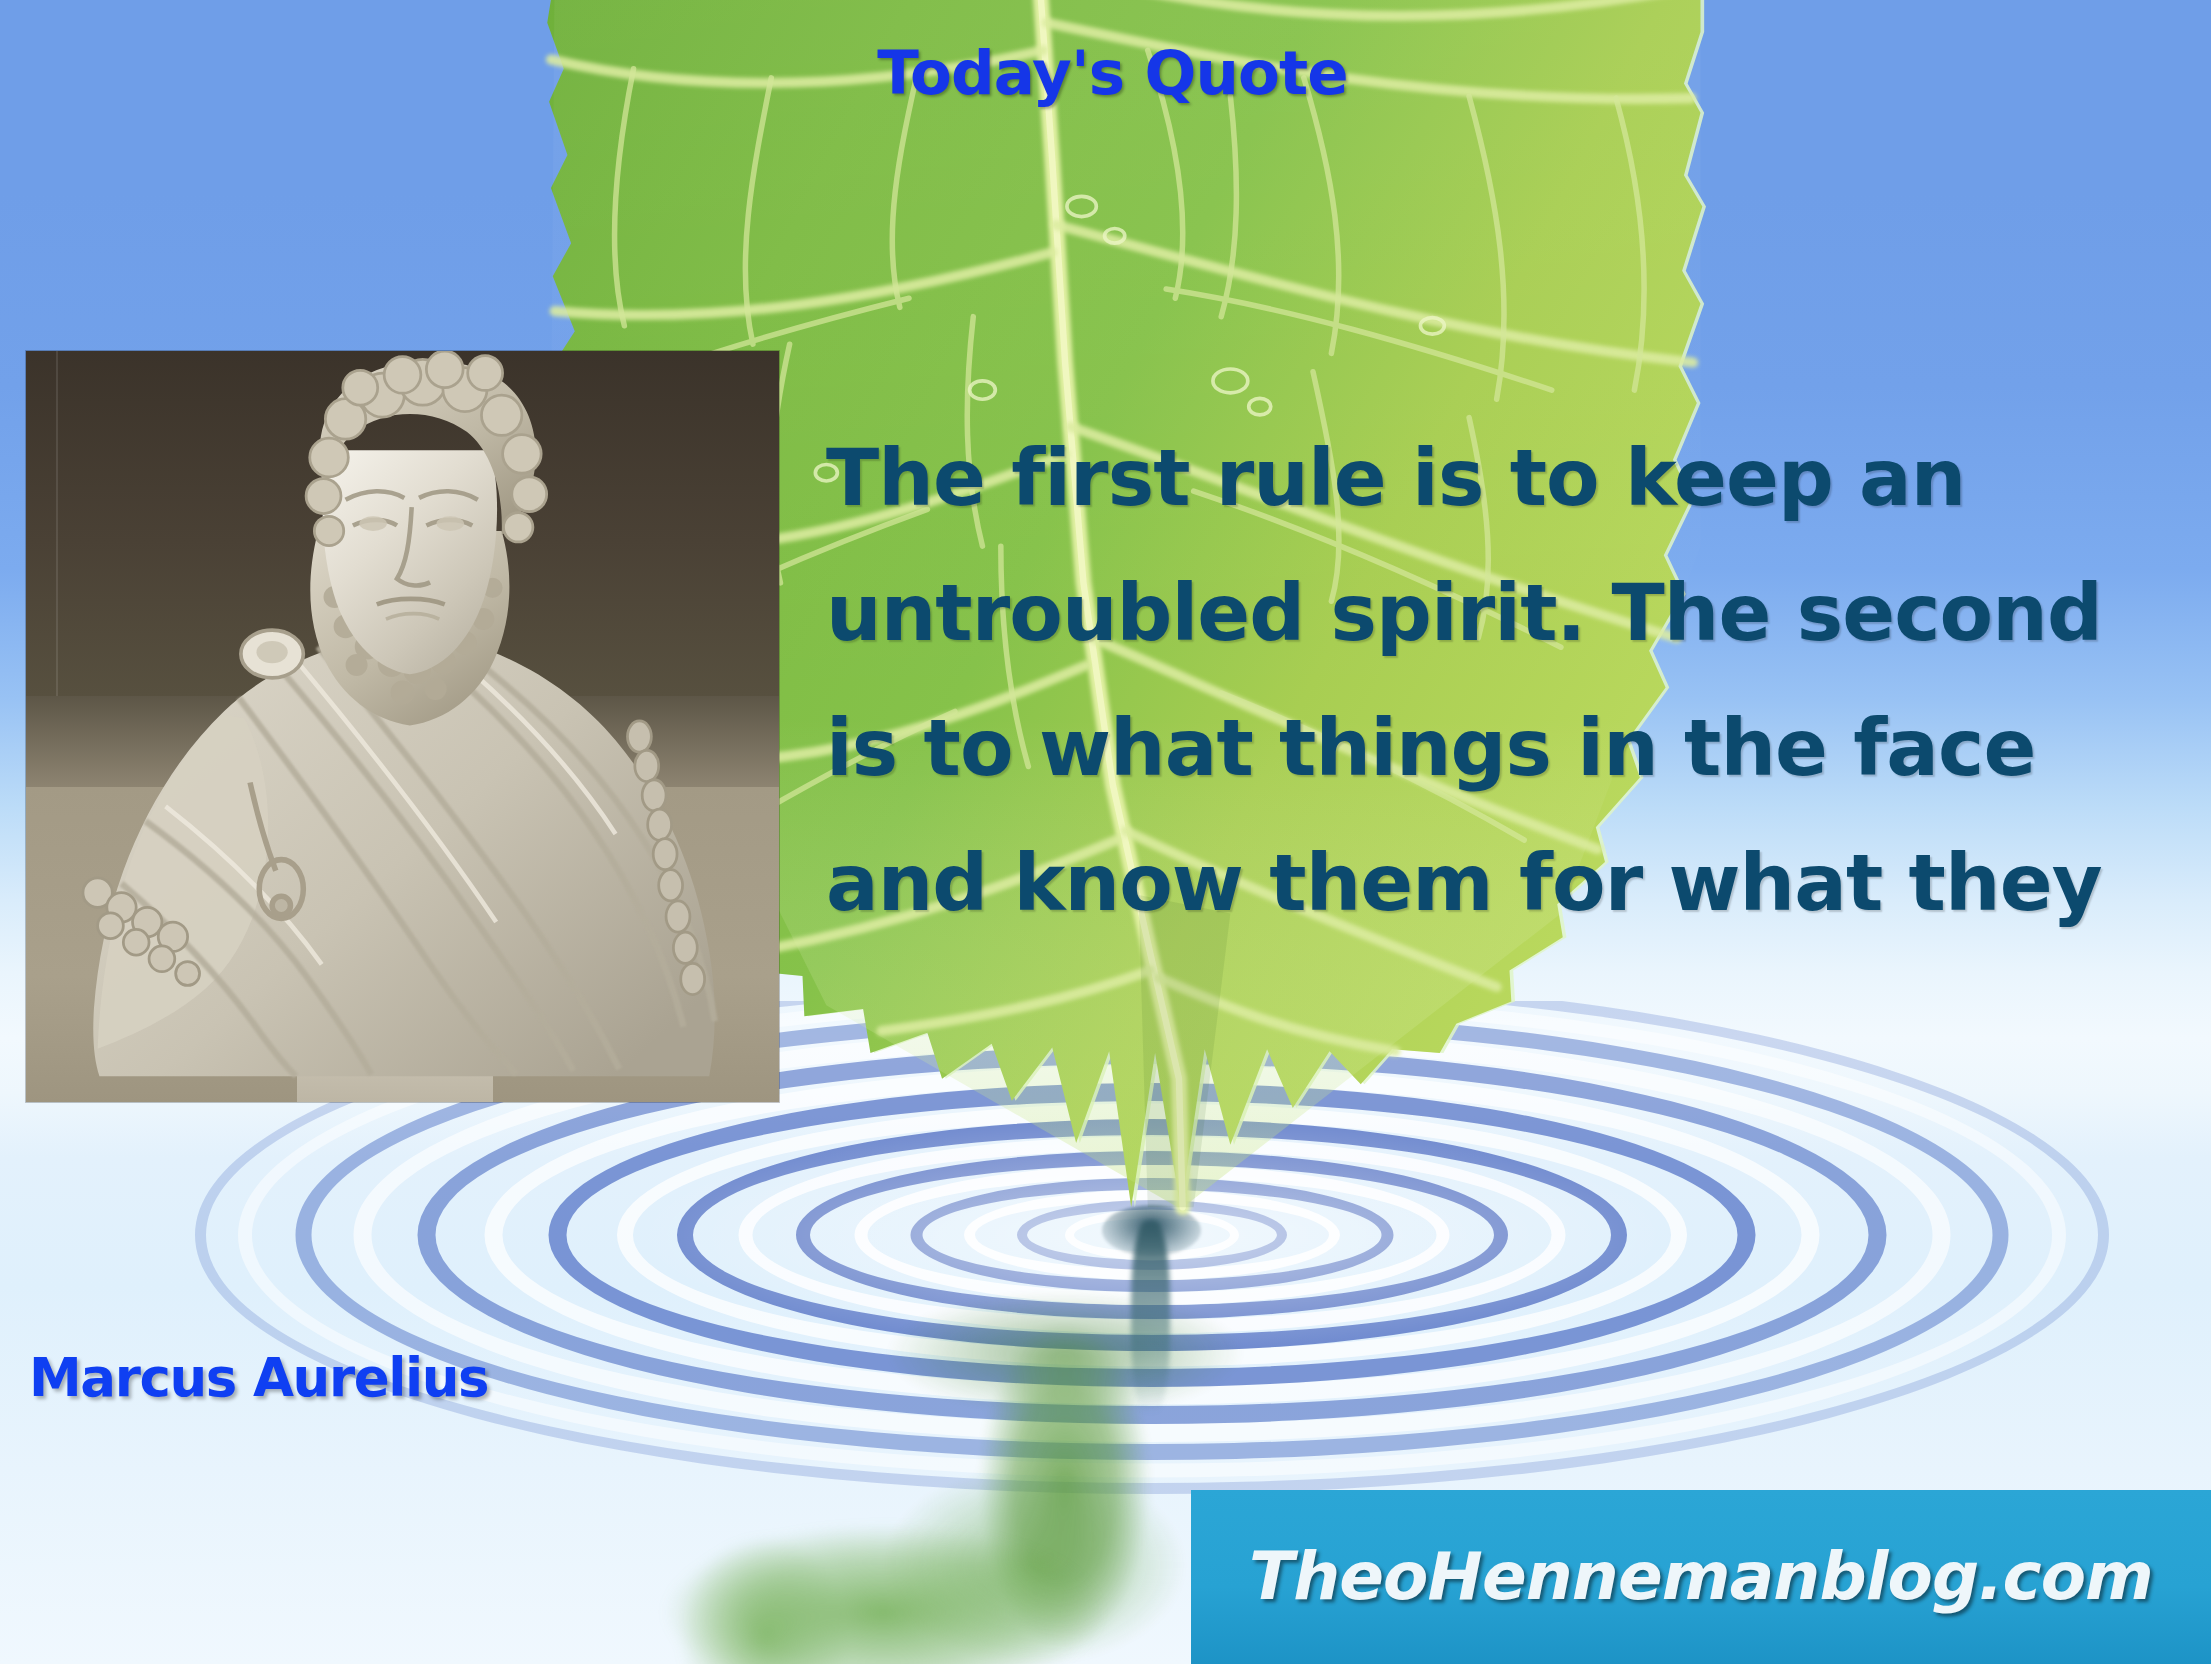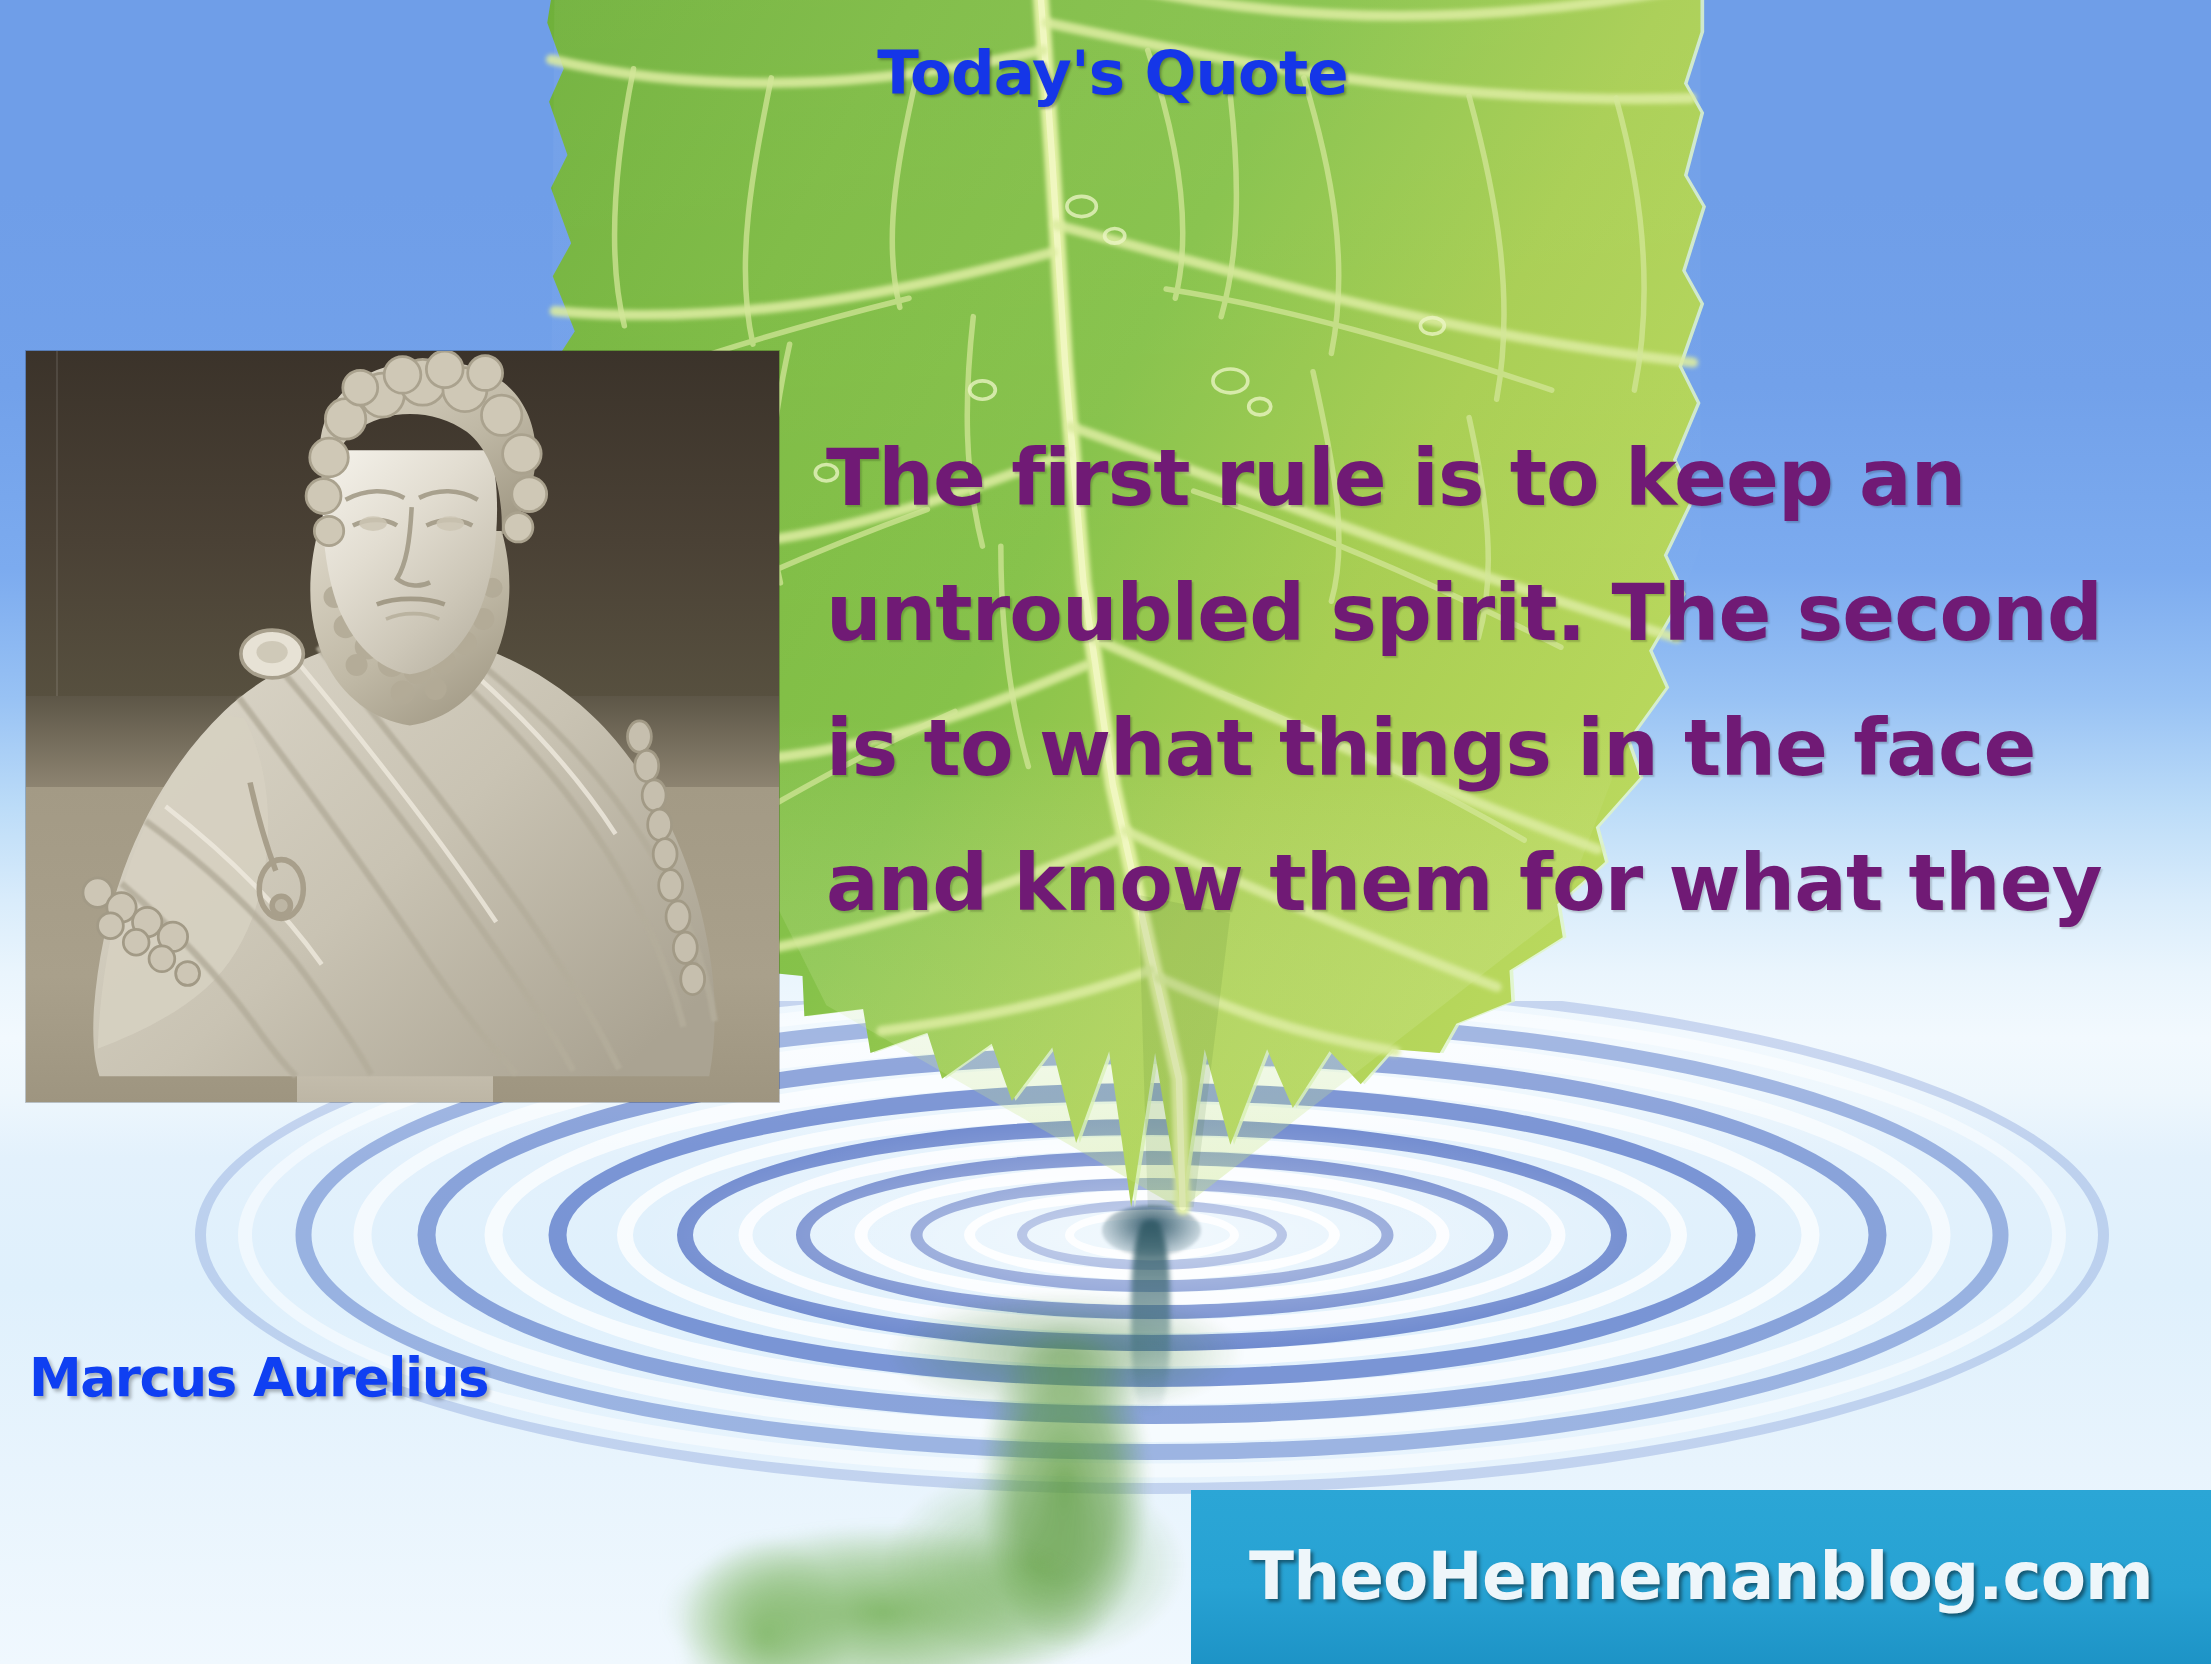--- a/index.html
+++ b/index.html
@@ -95,21 +95,21 @@
     white-space:nowrap;
   }
 
   .quote{
     position:absolute;
     left:826px;top:411px;width:1364px;
     font-family:"DejaVu Sans","Liberation Sans",sans-serif;
     font-weight:bold;
     font-size:78px;
     line-height:135px;
-    color:#701a75;
+    color:#0c4a6e;
     letter-spacing:-0.9px;
     text-shadow:1.8px 1.8px 1.8px rgba(0,0,0,.18);
   }
 
   .author{
     position:absolute;left:29px;top:1347px;
     font-family:"DejaVu Sans","Liberation Sans",sans-serif;
     font-weight:bold;
     font-size:53px;
     letter-spacing:-1.4px;
@@ -157,20 +157,21 @@
     position:absolute;left:0;right:0;top:50%;
     transform:translateY(-52%);
     text-align:center;
     font-family:"DejaVu Sans","Liberation Sans",sans-serif;
     font-weight:bold;
     font-size:66px;
     letter-spacing:-0.9px;
     color:#eef6fa;
     text-shadow:2.8px 2.8px 3.7px rgba(0,0,0,.45);
     white-space:nowrap;
+    font-style:italic;
   }
 </style>
 </head>
 <body>
 
 <div id="poster">
 
   <div class="sky"></div>
 
   <div class="ripples">

